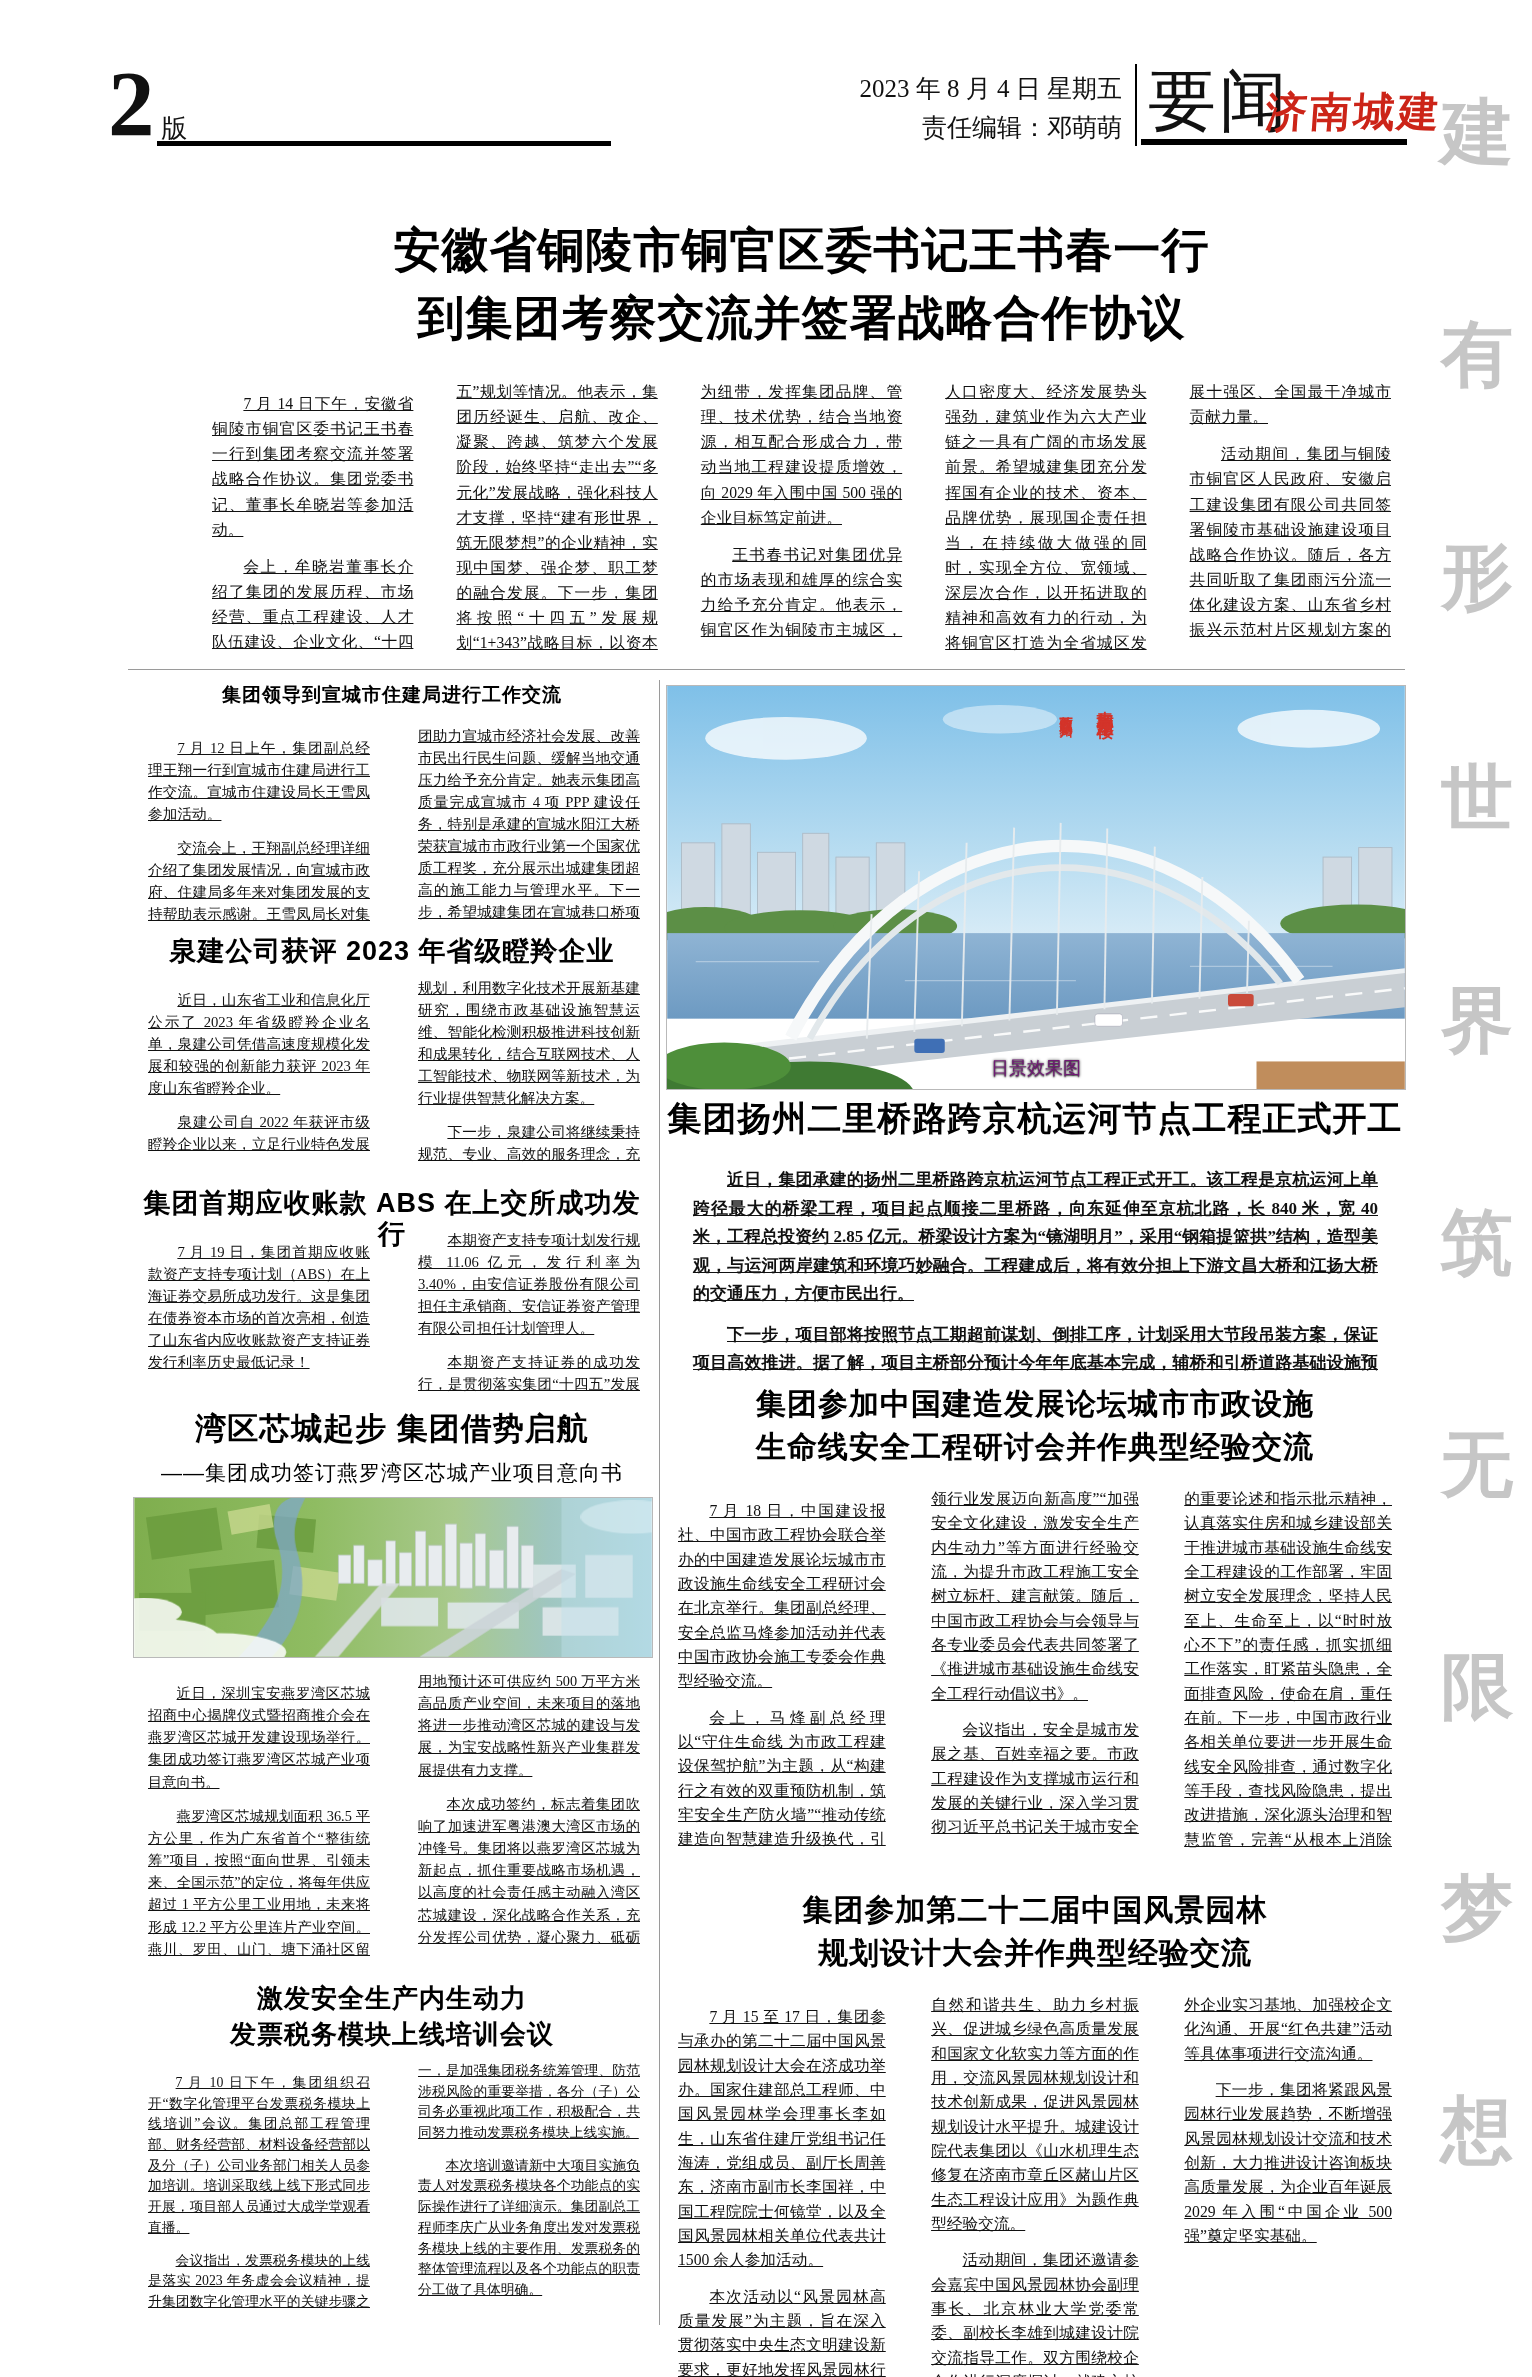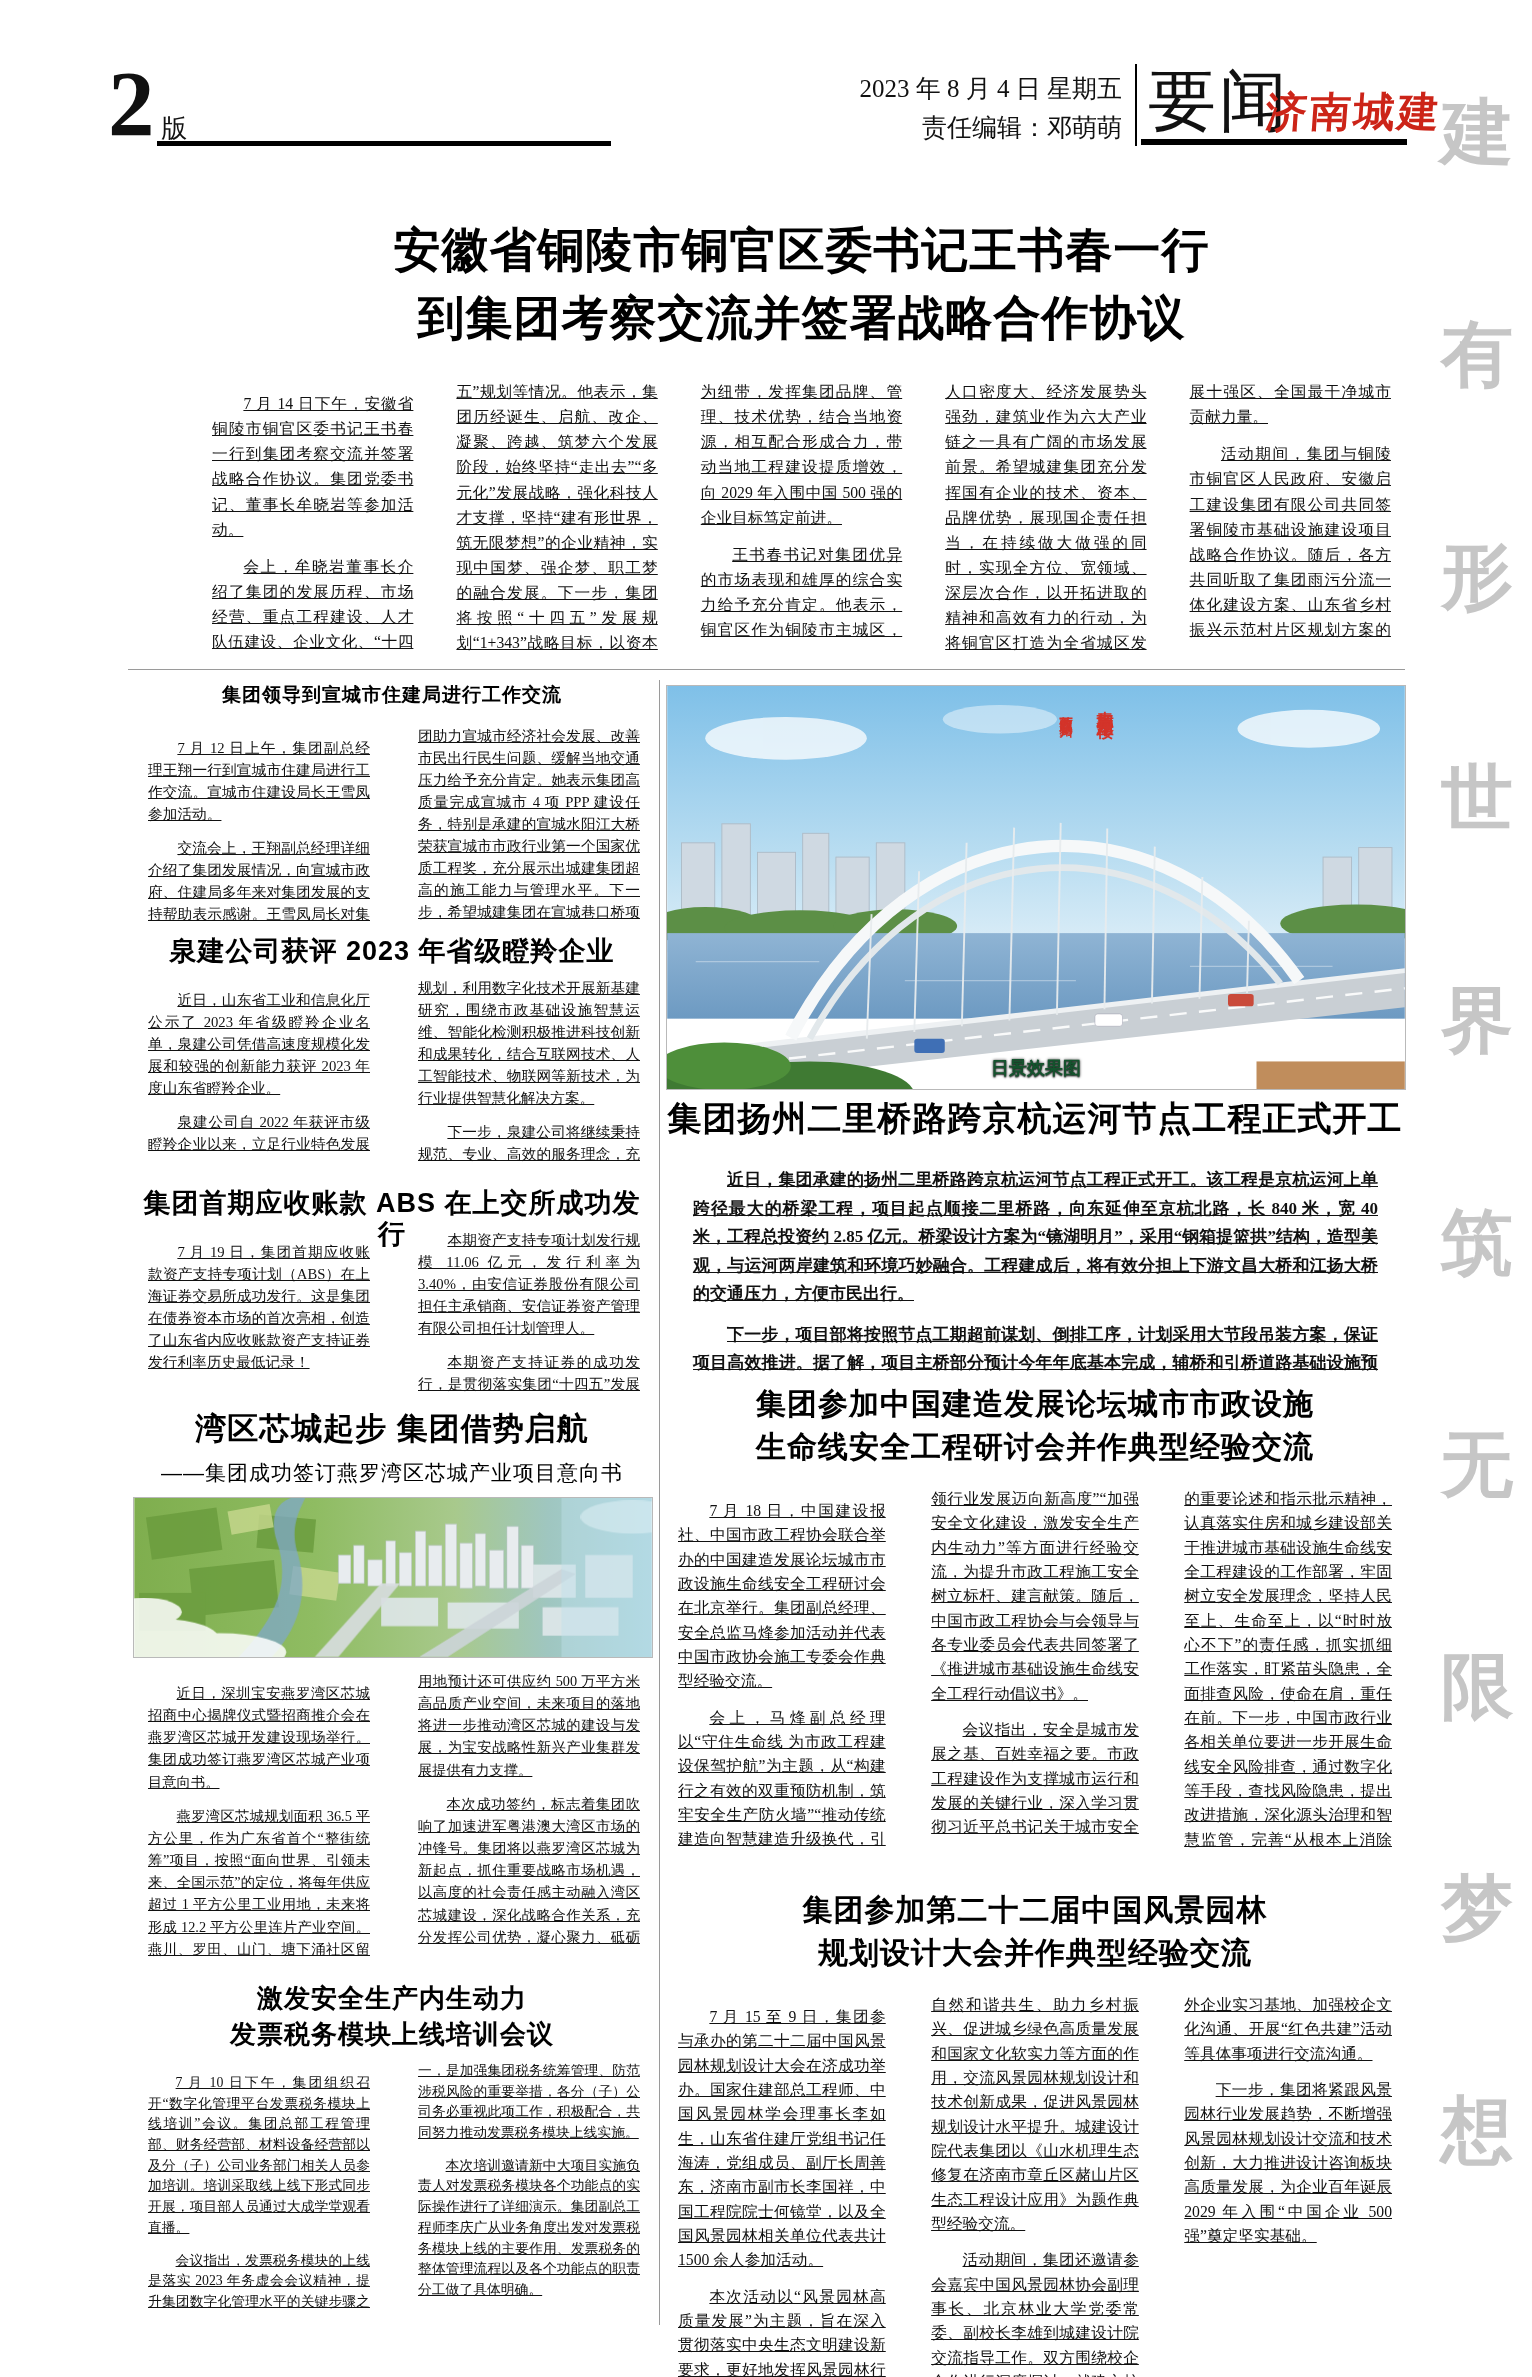--- a/index.html
+++ b/index.html
@@ -9,21 +9,21 @@
   .abs{position:absolute;}
   .rule{position:absolute;background:#000;}
   .thin-rule{position:absolute;background:#9a9a9a;}
   .headline{font-family:"Liberation Sans","DejaVu Sans",sans-serif;font-weight:bold;color:#000;
             text-align:center;letter-spacing:1px;line-height:1.15;}
   .bodytext{text-align:justify;overflow:hidden;}
   .bodytext p{margin:12px;text-indent:2em;text-decoration:underline;}
   .cols{column-fill:auto;}
   #page-num{font-size:93px;line-height:1;font-weight:bold;}
   #page-num-label{font-size:26px;}
-  .caption-overlay{position:absolute;color:#14532d;font-weight:bold;
+  .caption-overlay{position:absolute;color:#701a75;font-weight:normal;
       text-shadow:0 0 2.9px rgba(0,0,0,.8),0 1px 1.4px rgba(0,0,0,.7);}
   .vtext{writing-mode:vertical-rl;text-orientation:upright;}
   #side-slogan{display:flex;flex-direction:column;gap:150px;}
   #side-slogan .char{font-size:72px;line-height:1;color:#c6c6c6;font-weight:bold;
       font-family:"Liberation Serif","DejaVu Serif",serif;}
   .photo{position:absolute;overflow:hidden;border:0.5px solid #b9b9b9;}
 </style>
 </head>
 <body>
 
@@ -258,20 +258,20 @@
   <div class="abs headline" style="left:666px;top:1430px;width:738px;font-size:30px;">生命线安全工程研讨会并作典型经验交流</div>
   <div class="abs bodytext cols" style="left:666px;top:1487px;width:738px;height:373px;column-count:3;column-gap:21.4px;font-size:15.7px;line-height:1.55;">
       <p>7 月 18 日，中国建设报社、中国市政工程协会联合举办的中国建造发展论坛城市市政设施生命线安全工程研讨会在北京举行。集团副总经理、安全总监马烽参加活动并代表中国市政协会施工专委会作典型经验交流。</p>
       <p>会上，马烽副总经理以“守住生命线 为市政工程建设保驾护航”为主题，从“构建行之有效的双重预防机制，筑牢安全生产防火墙”“推动传统建造向智慧建造升级换代，引领行业发展迈向新高度”“加强安全文化建设，激发安全生产内生动力”等方面进行经验交流，为提升市政工程施工安全树立标杆、建言献策。随后，中国市政工程协会与会领导与各专业委员会代表共同签署了《推进城市基础设施生命线安全工程行动倡议书》。</p>
       <p>会议指出，安全是城市发展之基、百姓幸福之要。市政工程建设作为支撑城市运行和发展的关键行业，深入学习贯彻习近平总书记关于城市安全的重要论述和指示批示精神，认真落实住房和城乡建设部关于推进城市基础设施生命线安全工程建设的工作部署，牢固树立安全发展理念，坚持人民至上、生命至上，以“时时放心不下”的责任感，抓实抓细工作落实，盯紧苗头隐患，全面排查风险，使命在肩，重任在前。下一步，中国市政行业各相关单位要进一步开展生命线安全风险排查，通过数字化等手段，查找风险隐患，提出改进措施，深化源头治理和智慧监管，完善“从根本上消除事故隐患”的责任链条和保障机制，建立安全隐患排查和安全预防控制体系，切实提高城市安全保障能力、维护人民生命财产安全，为推进城市基础设施生命线安全工程、推动城市高质量发展贡献力量。</p>
     </div>
 
   <div class="abs headline" style="left:666px;top:1893px;width:738px;font-size:30px;">集团参加第二十二届中国风景园林</div>
   <div class="abs headline" style="left:666px;top:1936px;width:738px;font-size:30px;">规划设计大会并作典型经验交流</div>
   <div class="abs bodytext cols" style="left:666px;top:1993px;width:738px;height:414px;column-count:3;column-gap:21.4px;font-size:15.7px;line-height:1.55;">
-      <p>7 月 15 至 9 日，集团参与承办的第二十二届中国风景园林规划设计大会在济成功举办。国家住建部总工程师、中国风景园林学会理事长李如生，山东省住建厅党组书记任海涛，党组成员、副厅长周善东，济南市副市长李国祥，中国工程院院士何镜堂，以及全国风景园林相关单位代表共计 1500 余人参加活动。</p>
+      <p>7 月 15 至 17 日，集团参与承办的第二十二届中国风景园林规划设计大会在济成功举办。国家住建部总工程师、中国风景园林学会理事长李如生，山东省住建厅党组书记任海涛，党组成员、副厅长周善东，济南市副市长李国祥，中国工程院院士何镜堂，以及全国风景园林相关单位代表共计 1500 余人参加活动。</p>
       <p>本次活动以“风景园林高质量发展”为主题，旨在深入贯彻落实中央生态文明建设新要求，更好地发挥风景园林行业在推动绿色发展、促进人与自然和谐共生、助力乡村振兴、促进城乡绿色高质量发展和国家文化软实力等方面的作用，交流风景园林规划设计和技术创新成果，促进风景园林规划设计水平提升。城建设计院代表集团以《山水机理生态修复在济南市章丘区赭山片区生态工程设计应用》为题作典型经验交流。</p>
       <p>活动期间，集团还邀请参会嘉宾中国风景园林协会副理事长、北京林业大学党委常委、副校长李雄到城建设计院交流指导工作。双方围绕校企合作进行深度探讨，就建立校外企业实习基地、加强校企文化沟通、开展“红色共建”活动等具体事项进行交流沟通。</p>
       <p>下一步，集团将紧跟风景园林行业发展趋势，不断增强风景园林规划设计交流和技术创新，大力推进设计咨询板块高质量发展，为企业百年诞辰 2029 年入围“中国企业 500 强”奠定坚实基础。</p>
     </div>
 
 </div>
 
 
 </body></html>

